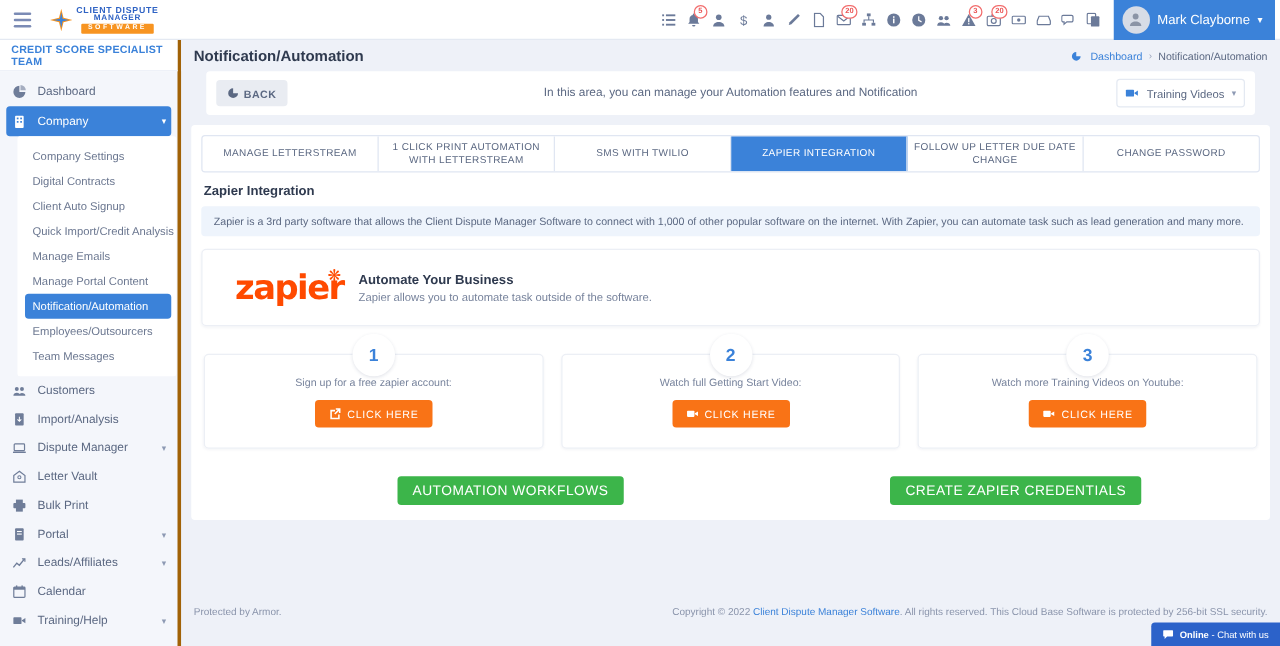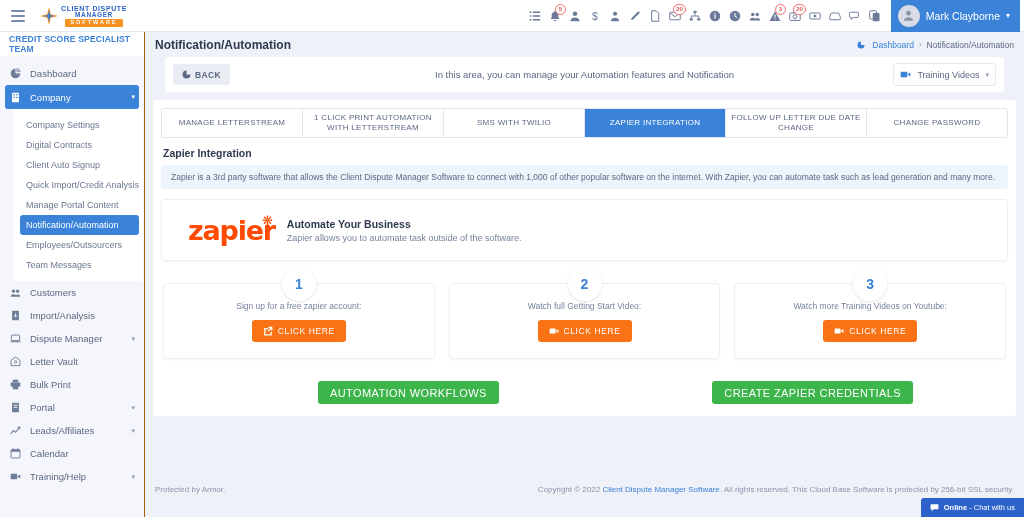--- a/index.html
+++ b/index.html
@@ -58,21 +58,21 @@
     width: 22px; height: 22px; border-radius: 50%; background: #d7dce6;
     display: flex; align-items: center; justify-content: center; flex: none;
   }
   .avatar svg { width: 13px; height: 13px; fill: #8b94a6; }
   .uname { color: #fff; font-size: 10.5px; white-space: nowrap; }
   .ucaret { color: #fff; font-size: 8px; }
 
   
   .sidebar {
     position: absolute; top: 32px; left: 0; width: 145px; height: 485px;
-    background: #f4f6fb; border-right: 1px solid #a16207;
+    background: #f4f6fb; border-right: 3px solid #a16207;
   }
   .team {
     height: 25px; background: #fff; display: flex; align-items: center;
     padding-left: 9px; font-size: 8.5px; color: #3b82d9; font-weight: bold;
     letter-spacing: .2px; border-bottom: 1px solid #eef1f8;
   }
   .navlist { padding-top: 5px; }
   .navitem {
     display: flex; align-items: center; height: 23px; padding: 0 9px;
     font-size: 9.5px; color: #5b6882; cursor: pointer; gap: 8px;
@@ -404,20 +404,23 @@
             <span>Company Settings</span>
           </div>
         <div class="subitem">
             <span>Digital Contracts</span>
           </div>
         <div class="subitem">
             <span>Client Auto Signup</span>
           </div>
         <div class="subitem">
             <span>Quick Import/Credit Analysis</span>
+          </div>
+        <div class="subitem">
+            <span>Manage Emails</span>
           </div>
         <div class="subitem">
             <span>Manage Portal Content</span>
           </div>
         <div class="subitem active">
             <span>Notification/Automation</span>
           </div>
         <div class="subitem">
             <span>Employees/Outsourcers</span>
           </div>

